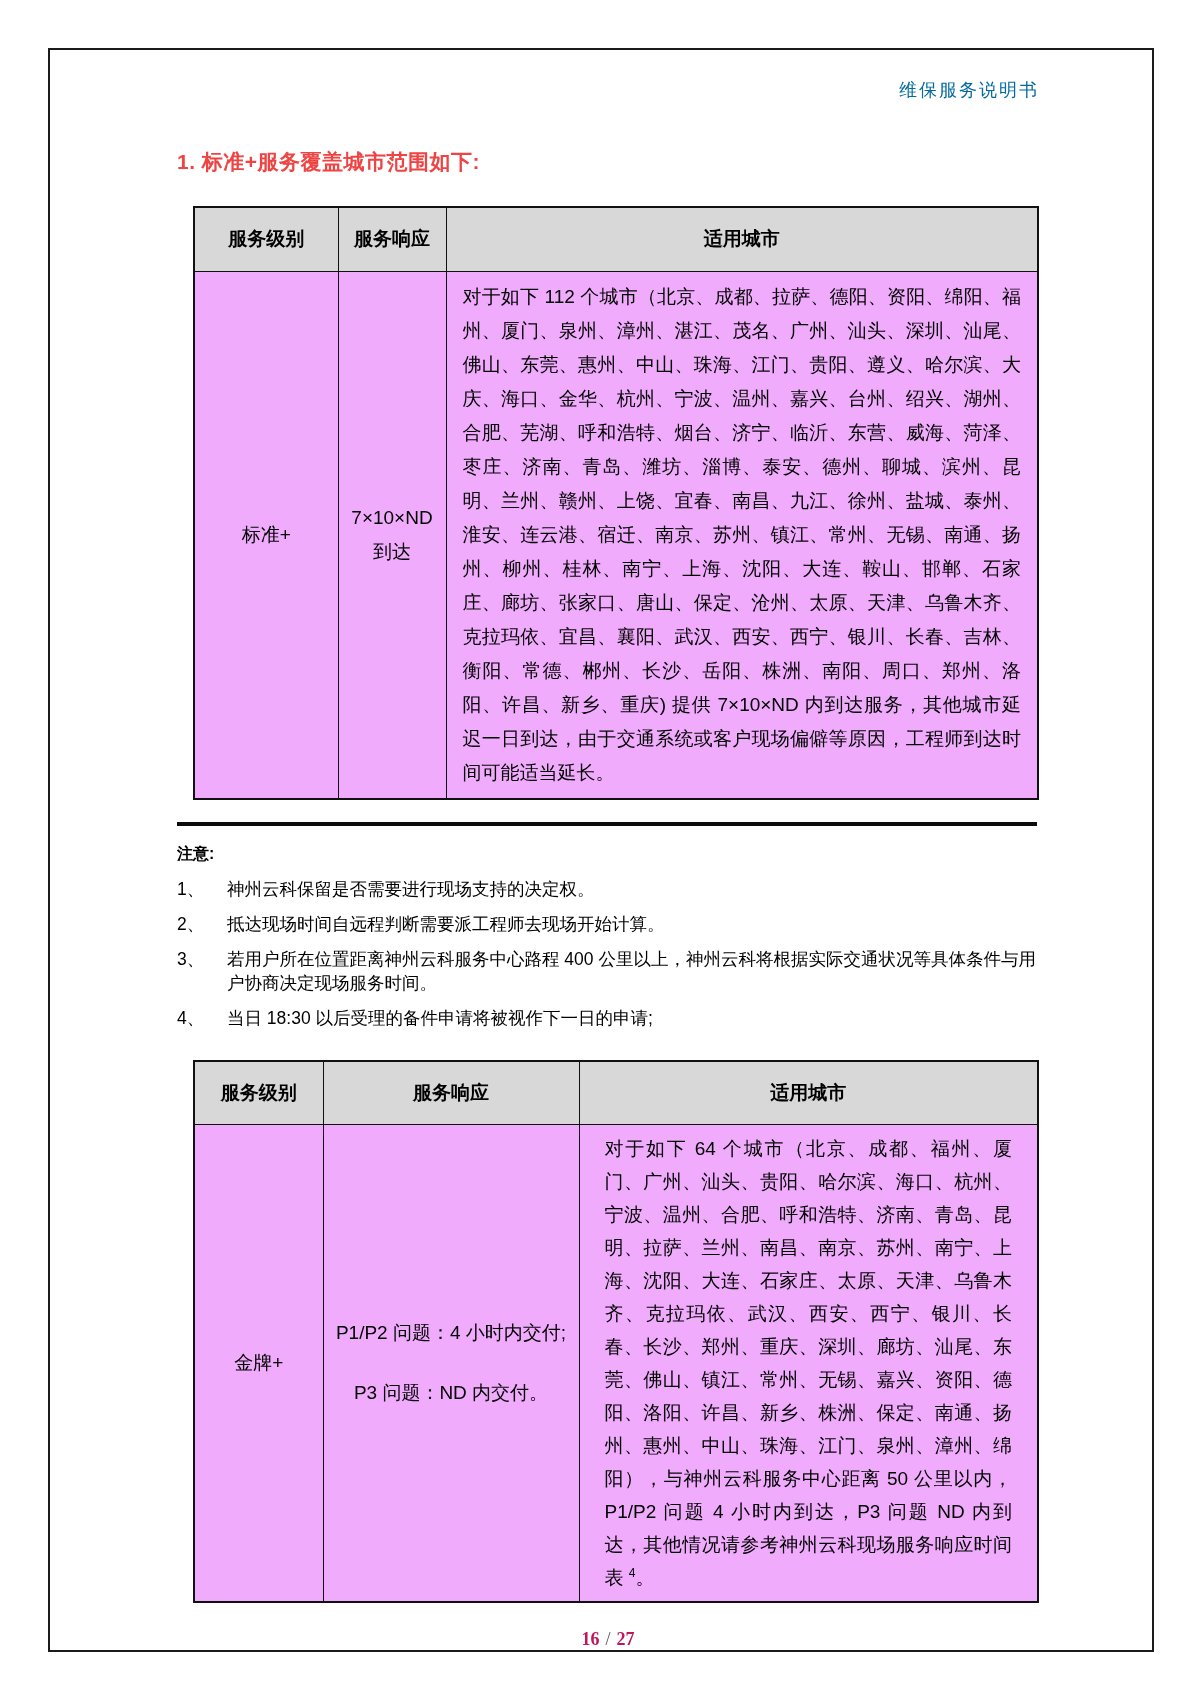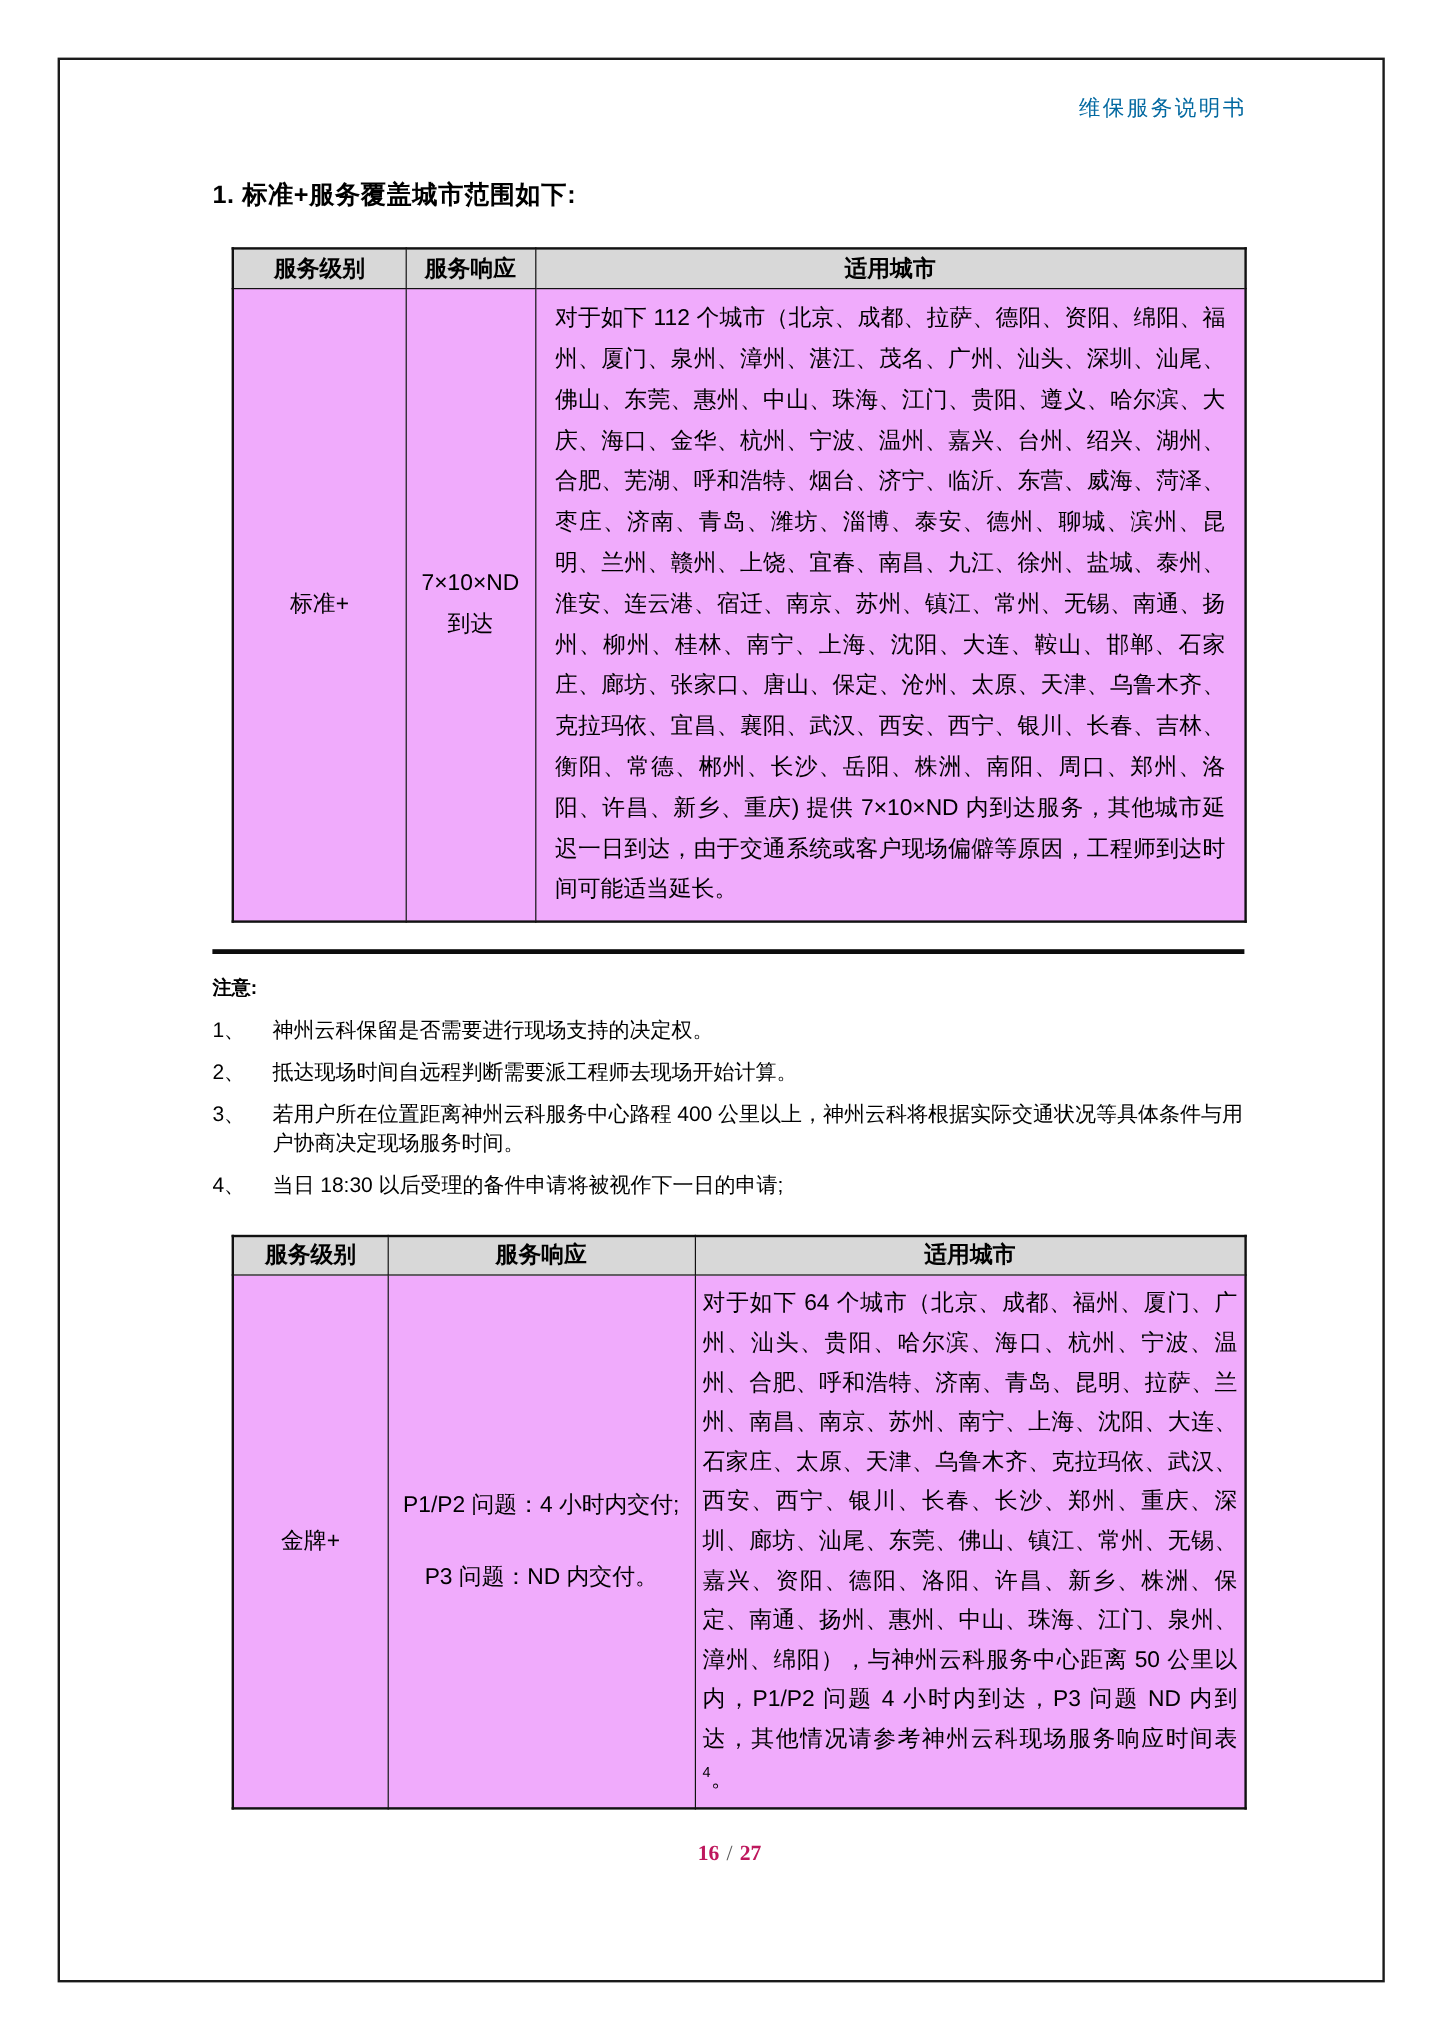--- a/index.html
+++ b/index.html
@@ -25,59 +25,59 @@
     text-align: right;
     font-family: "Liberation Serif", serif;
     font-size: 18px;
     letter-spacing: 2px;
     color: #0369a1;
     margin-top: 2px;
   }
   .heading {
     font-size: 21px;
     font-weight: bold;
-    color: #000000;
+    color: #ef4444;
     letter-spacing: 0.5px;
   }
   .h1-first { margin-top: 46px; }
   .h2 { margin-top: 62px; }
   table.svc-table {
     border-collapse: collapse;
     margin-top: 30px;
     margin-left: 16px;
     width: 844px;
     table-layout: fixed;
   }
   table.svc-table th, table.svc-table td {
     border: 1.5px solid #111111;
   }
   table.svc-table { border: 2px solid #111111; }
   table.svc-table th {
     background: #d8d8d8;
     font-size: 19px;
     font-weight: bold;
-    height: 33px;
+    height: 64px;
     text-align: center;
     vertical-align: middle;
   }
   table.svc-table td {
     font-size: 19px;
     vertical-align: middle;
     background: #f0abfc;
   }
   td.center-cell {
     text-align: center;
     line-height: 34px;
   }
   td.cities-cell {
     text-align: justify;
     line-height: 34px;
     padding: 8px 16px;
   }
-  .table2 td.cities-cell { line-height: 33px; padding: 7px 6px; }
+  .table2 td.cities-cell { line-height: 33px; padding: 7px 25px; }
   .resp-block { line-height: 34px; }
   .resp-gap { height: 26px; }
   .rule {
     margin-top: 22px;
     width: 860px;
     border-top: 4px solid #0d0d0d;
   }
   .notes-heading {
     margin-top: 18px;
     font-size: 16px;

